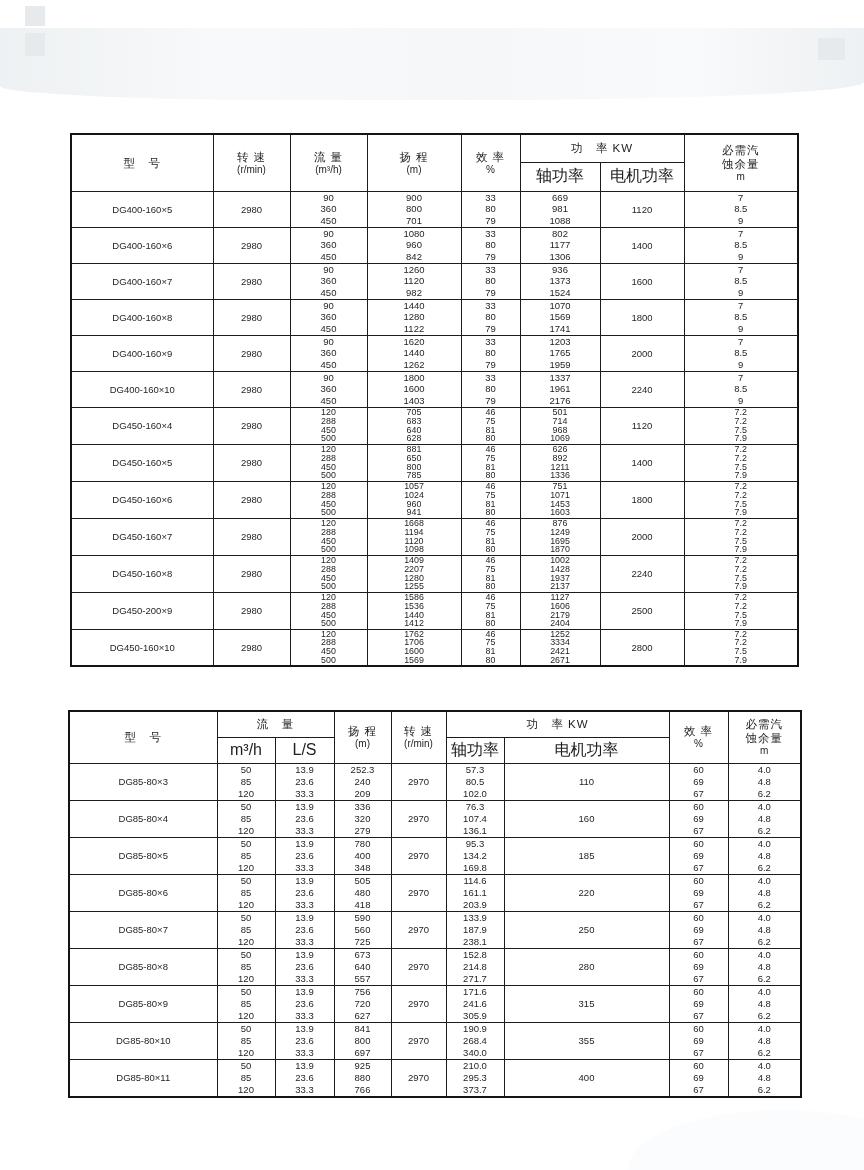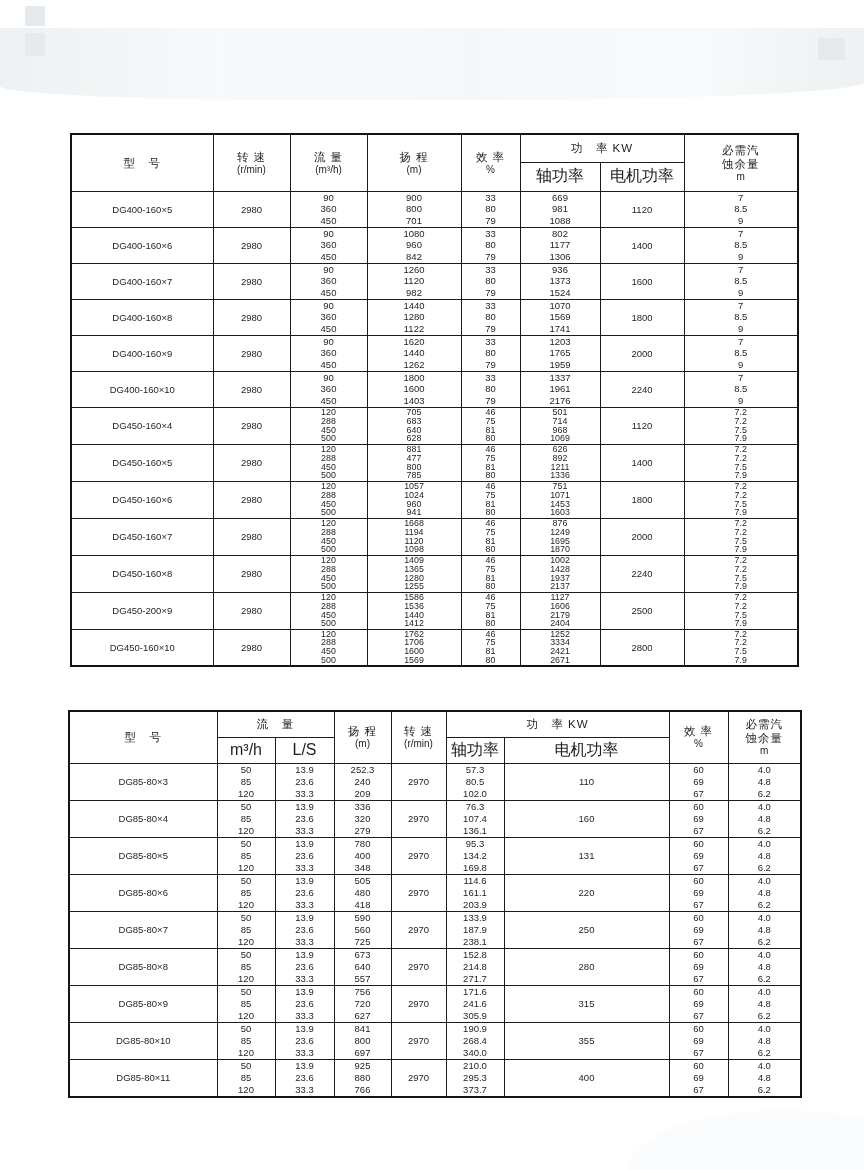--- a/index.html
+++ b/index.html
@@ -335,21 +335,21 @@
         <td>DG450-160×5</td>
         <td>2980</td>
         <td>
           <div class="ln">120</div>
           <div class="ln">288</div>
           <div class="ln">450</div>
           <div class="ln">500</div>
         </td>
         <td>
           <div class="ln">881</div>
-          <div class="ln">477</div>
+          <div class="ln">650</div>
           <div class="ln">800</div>
           <div class="ln">785</div>
         </td>
         <td>
           <div class="ln">46</div>
           <div class="ln">75</div>
           <div class="ln">81</div>
           <div class="ln">80</div>
         </td>
         <td>
@@ -440,21 +440,21 @@
         <td>DG450-160×8</td>
         <td>2980</td>
         <td>
           <div class="ln">120</div>
           <div class="ln">288</div>
           <div class="ln">450</div>
           <div class="ln">500</div>
         </td>
         <td>
           <div class="ln">1409</div>
-          <div class="ln">1365</div>
+          <div class="ln">2207</div>
           <div class="ln">1280</div>
           <div class="ln">1255</div>
         </td>
         <td>
           <div class="ln">46</div>
           <div class="ln">75</div>
           <div class="ln">81</div>
           <div class="ln">80</div>
         </td>
         <td>
@@ -675,21 +675,21 @@
           <div class="ln">780</div>
           <div class="ln">400</div>
           <div class="ln">348</div>
         </td>
         <td>2970</td>
         <td>
           <div class="ln">95.3</div>
           <div class="ln">134.2</div>
           <div class="ln">169.8</div>
         </td>
-        <td>131</td>
+        <td>185</td>
         <td>
           <div class="ln">60</div>
           <div class="ln">69</div>
           <div class="ln">67</div>
         </td>
         <td>
           <div class="ln">4.0</div>
           <div class="ln">4.8</div>
           <div class="ln">6.2</div>
         </td>

